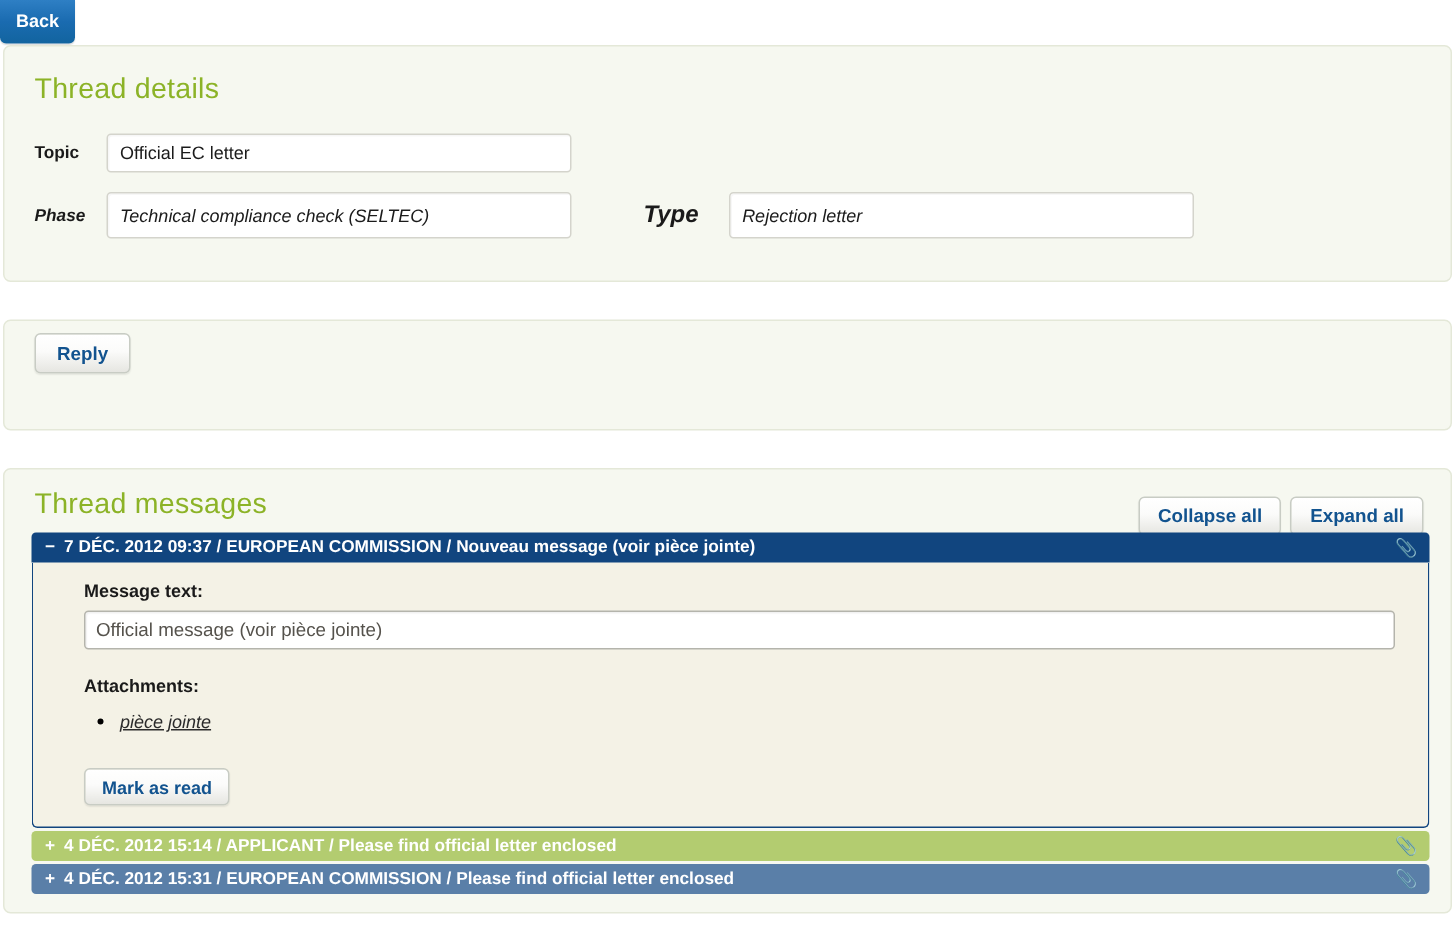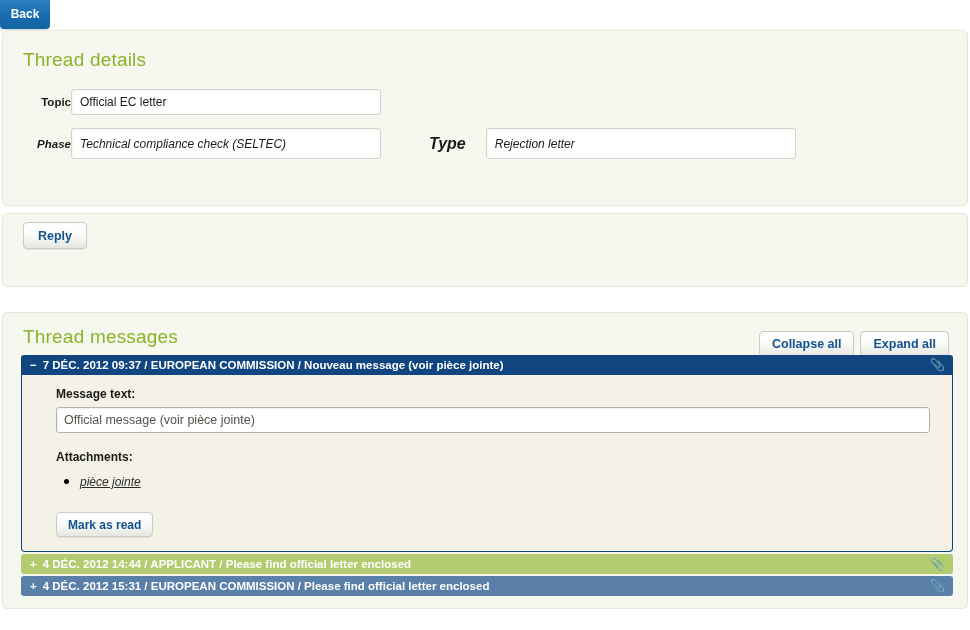--- a/index.html
+++ b/index.html
@@ -48,21 +48,21 @@
     border-radius: 5px;
     box-sizing: border-box;
   }
 
   
   #details-panel {
     position: absolute;
     left: 2px;
     top: 30px;
     width: 966px;
-    height: 176px;
+    height: 158px;
     padding: 0;
   }
   .panel-title {
     color: #8cb327;
     font-size: 19px;
     font-weight: normal;
     margin: 0;
     padding: 18px 0 0 20px;
     letter-spacing: 0.2px;
   }
@@ -72,21 +72,20 @@
     padding-left: 20px;
   }
   #row-topic { margin-top: 18px; }
   #row-phase { margin-top: 13px; font-style: italic; }
   .field-label {
     font-size: 11.5px;
     font-weight: bold;
     color: #1a1a1a;
     width: 48px;
     flex: none;
-    text-align: right;
   }
   .fake-input {
     background: #ffffff;
     border: 1px solid #d4d4cc;
     border-radius: 3px;
     box-sizing: border-box;
     font-size: 12px;
     color: #1b1b1b;
     display: flex;
     align-items: center;
@@ -314,21 +313,21 @@
             <span class="att-link">pièce jointe</span>
           </li>
         </ul>
         <button class="btn-grey" id="mark-read-btn">Mark as read</button>
       </div>
     </div>
 
     <div>
       <div class="msg-header collapsed hdr-applicant">
         <span class="toggle">+</span>
-        <span>4 DÉC. 2012 14:44 / APPLICANT / Please find official letter enclosed</span>
+        <span>4 DÉC. 2012 15:14 / APPLICANT / Please find official letter enclosed</span>
         <span class="clip">📎</span>
       </div>
     </div>
 
     <div>
       <div class="msg-header collapsed hdr-commission-collapsed">
         <span class="toggle">+</span>
         <span>4 DÉC. 2012 15:31 / EUROPEAN COMMISSION / Please find official letter enclosed</span>
         <span class="clip">📎</span>
       </div>

